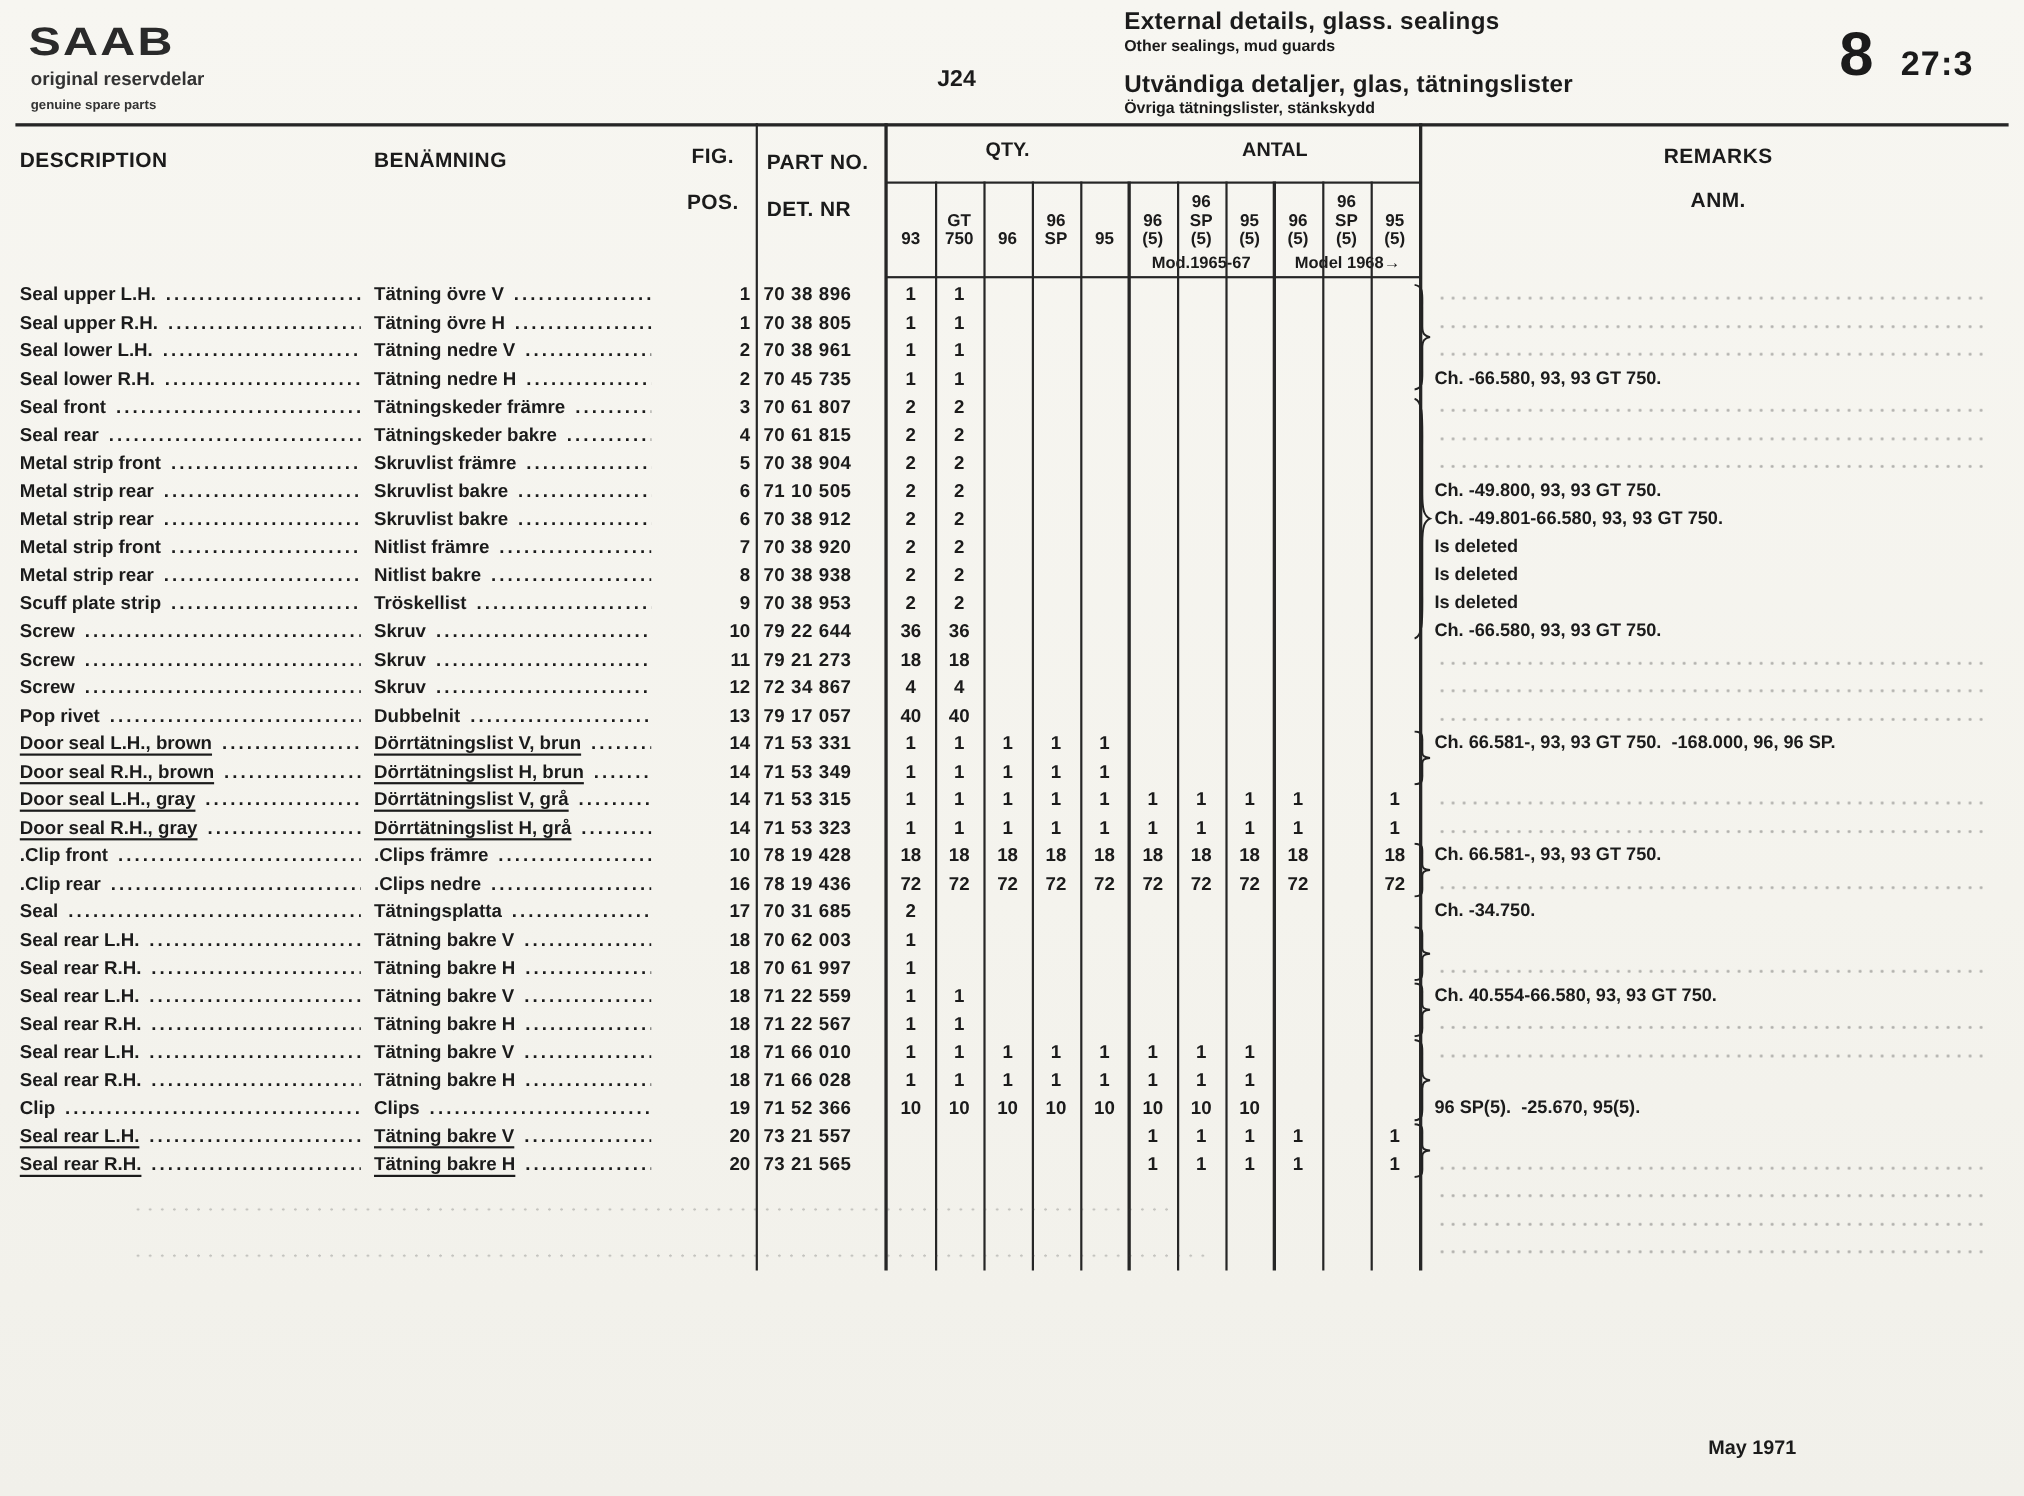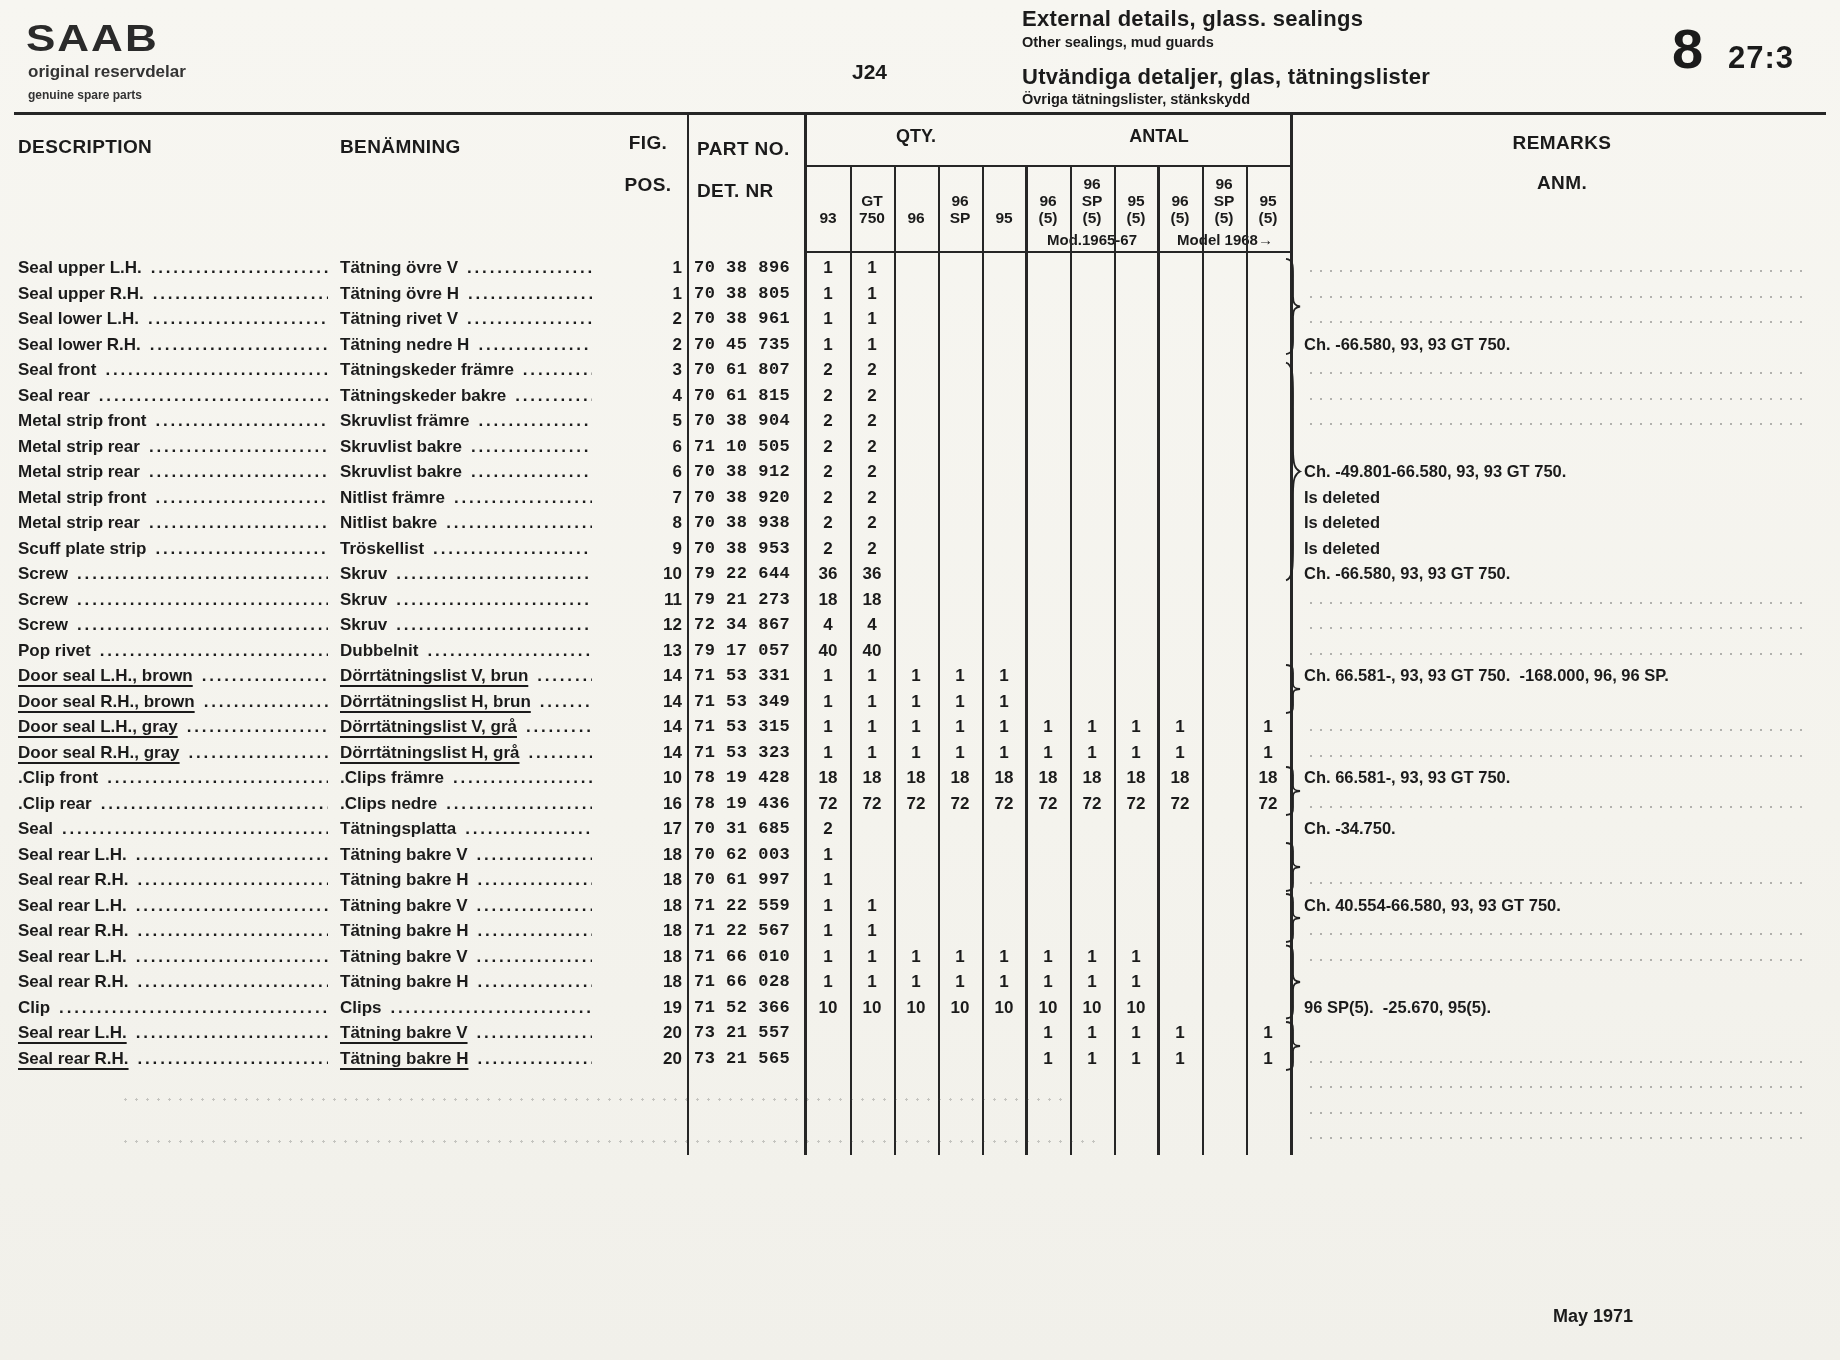--- a/index.html
+++ b/index.html
@@ -33,21 +33,21 @@
   .qty-col{position:absolute;top:168px;height:58px;display:flex;flex-direction:column;justify-content:flex-end;align-items:center;
     font-size:15.5px;font-weight:800;line-height:17px;}
   .grp{position:absolute;top:229px;height:22px;font-size:15px;font-weight:800;text-align:center;line-height:22px;white-space:nowrap;}
   
   #rows{position:absolute;left:0;top:255px;width:1840px;}
   .row{position:relative;height:25.5px;width:100%;}
   .cell{position:absolute;top:0;height:25.5px;line-height:25.5px;font-size:17px;font-weight:bold;white-space:nowrap;}
   .cell.desc{left:18px;width:314px;display:flex;align-items:baseline;}
   .cell.ben{left:340px;width:256px;display:flex;align-items:baseline;}
   .cell.fig{left:598px;width:84px;text-align:right;}
-  .cell.part{left:694px;width:106px;letter-spacing:.5px;font-family:Liberation Mono, monospace;}
+  .cell.part{left:694px;width:106px;letter-spacing:.5px;}
   .cell.qty{width:44px;text-align:center;}
   .cell.remark{left:1304px;width:516px;font-size:16.5px;white-space:pre;}
   .cell.remark.dotted{
     background-image:radial-gradient(circle,rgba(50,50,50,.34) 1.1px,transparent 1.5px);
     background-size:10px 10px;background-repeat:repeat-x;background-position:2px 11px;width:500px;}
   .dots{flex:1 1 auto;overflow:hidden;white-space:nowrap;margin:0 4px 0 9px;letter-spacing:2.8px;}
   .dots::after{content:"...................................................................";}
   .t.u{text-decoration:underline;text-decoration-thickness:1.8px;text-underline-offset:4px;}
   .brace{position:absolute;left:1283px;width:20px;}
   .ghost-strip{position:absolute;height:3px;opacity:.5;
@@ -196,21 +196,21 @@
         <div class="cell qty" style="left: 1202px;"></div>
         <div class="cell qty" style="left: 1246px;"></div>
         <div class="cell remark dotted"></div>
       </div>
       <div class="row">
         <div class="cell desc">
           <div class="t" style="display: inline;">Seal lower L.H.</div>
           <div class="dots"></div>
         </div>
         <div class="cell ben">
-          <div class="t" style="display: inline;">Tätning rivet V</div>
+          <div class="t" style="display: inline;">Tätning nedre V</div>
           <div class="dots"></div>
         </div>
         <div class="cell fig">2</div>
         <div class="cell part">70 38 961</div>
         <div class="cell qty" style="left: 806px;">1</div>
         <div class="cell qty" style="left: 850px;">1</div>
         <div class="cell qty" style="left: 894px;"></div>
         <div class="cell qty" style="left: 938px;"></div>
         <div class="cell qty" style="left: 982px;"></div>
         <div class="cell qty" style="left: 1026px;"></div>
@@ -332,20 +332,21 @@
         <div class="cell qty" style="left: 850px;">2</div>
         <div class="cell qty" style="left: 894px;"></div>
         <div class="cell qty" style="left: 938px;"></div>
         <div class="cell qty" style="left: 982px;"></div>
         <div class="cell qty" style="left: 1026px;"></div>
         <div class="cell qty" style="left: 1070px;"></div>
         <div class="cell qty" style="left: 1114px;"></div>
         <div class="cell qty" style="left: 1158px;"></div>
         <div class="cell qty" style="left: 1202px;"></div>
         <div class="cell qty" style="left: 1246px;"></div>
+        <div class="cell remark">Ch. -49.800, 93, 93 GT 750.</div>
       </div>
       <div class="row">
         <div class="cell desc">
           <div class="t" style="display: inline;">Metal strip rear</div>
           <div class="dots"></div>
         </div>
         <div class="cell ben">
           <div class="t" style="display: inline;">Skruvlist bakre</div>
           <div class="dots"></div>
         </div>

